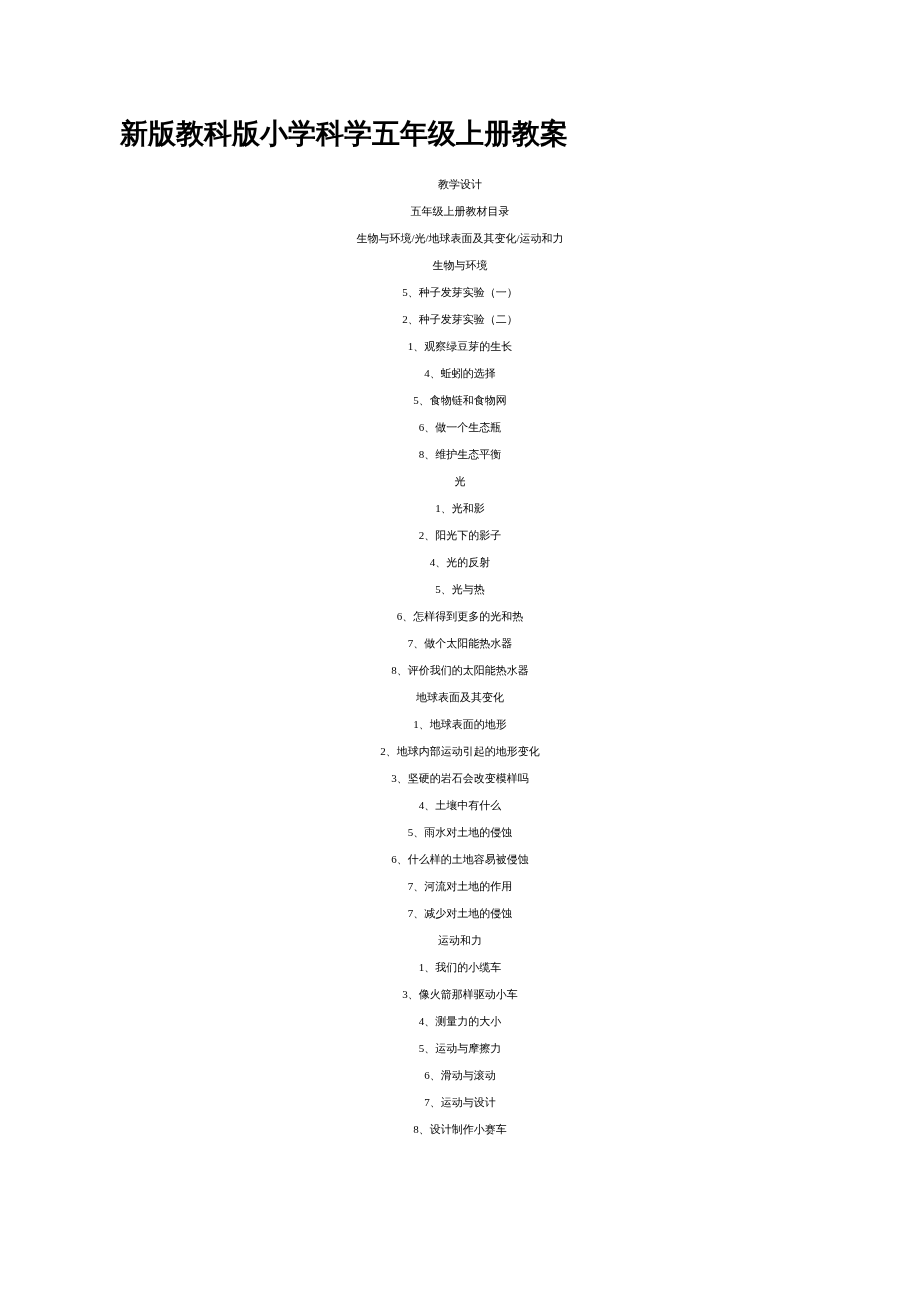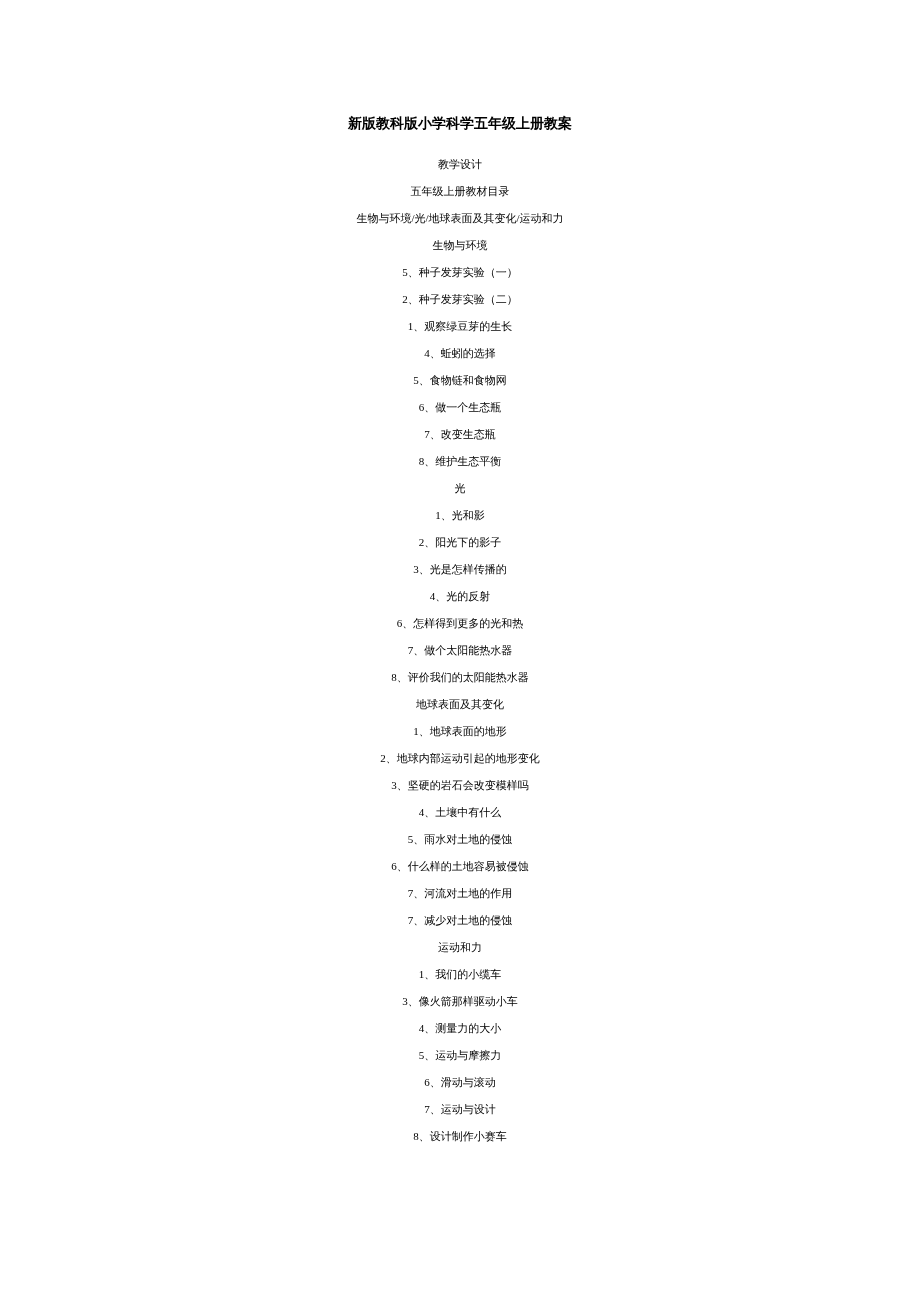--- a/index.html
+++ b/index.html
@@ -9,22 +9,22 @@
     }
     body {
       background: #ffffff;
       width: 920px;
       height: 1302px;
       font-family: "SimSun", "宋体", serif;
       color: #000000;
       padding: 115px 120px 0 120px;
     }
     .title {
-      text-align: center;
-      font-size: 14px;
+      text-align: left;
+      font-size: 28px;
       font-weight: bold;
       margin-bottom: 18px;
       font-family: "SimHei", "黑体", sans-serif;
     }
     .line {
       font-size: 11px;
       line-height: 27px;
       white-space: nowrap;
       text-align: center;
     }
@@ -38,27 +38,26 @@
   <div class="line">教学设计</div>
   <div class="line">五年级上册教材目录</div>
   <div class="line">生物与环境/光/地球表面及其变化/运动和力</div>
   <div class="line">生物与环境</div>
   <div class="line">5、种子发芽实验（一）</div>
   <div class="line">2、种子发芽实验（二）</div>
   <div class="line">1、观察绿豆芽的生长</div>
   <div class="line">4、蚯蚓的选择</div>
   <div class="line">5、食物链和食物网</div>
   <div class="line">6、做一个生态瓶</div>
-  <div class="line">7、改变生态瓶</div>
   <div class="line">8、维护生态平衡</div>
   <div class="line">光</div>
   <div class="line">1、光和影</div>
   <div class="line">2、阳光下的影子</div>
-  <div class="line">3、光是怎样传播的</div>
   <div class="line">4、光的反射</div>
+  <div class="line">5、光与热</div>
   <div class="line">6、怎样得到更多的光和热</div>
   <div class="line">7、做个太阳能热水器</div>
   <div class="line">8、评价我们的太阳能热水器</div>
   <div class="line">地球表面及其变化</div>
   <div class="line">1、地球表面的地形</div>
   <div class="line">2、地球内部运动引起的地形变化</div>
   <div class="line">3、坚硬的岩石会改变模样吗</div>
   <div class="line">4、土壤中有什么</div>
   <div class="line">5、雨水对土地的侵蚀</div>
   <div class="line">6、什么样的土地容易被侵蚀</div>

